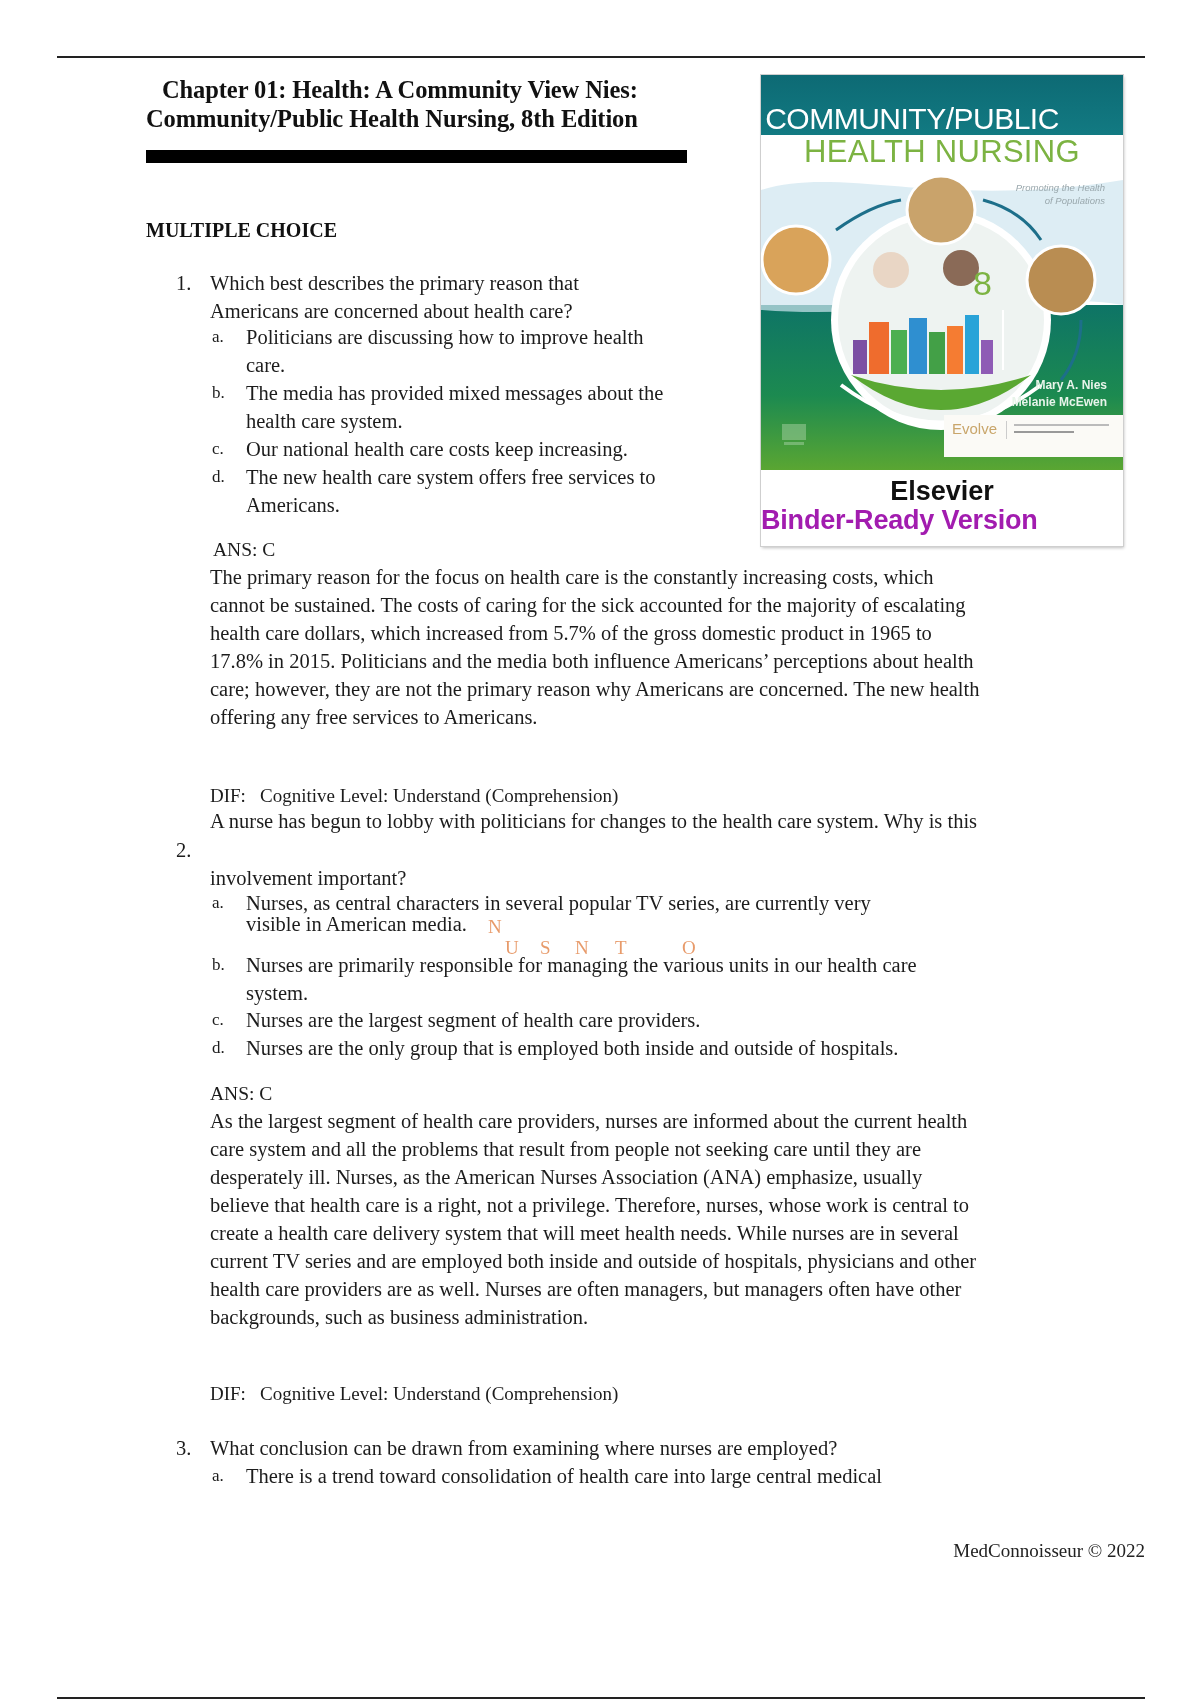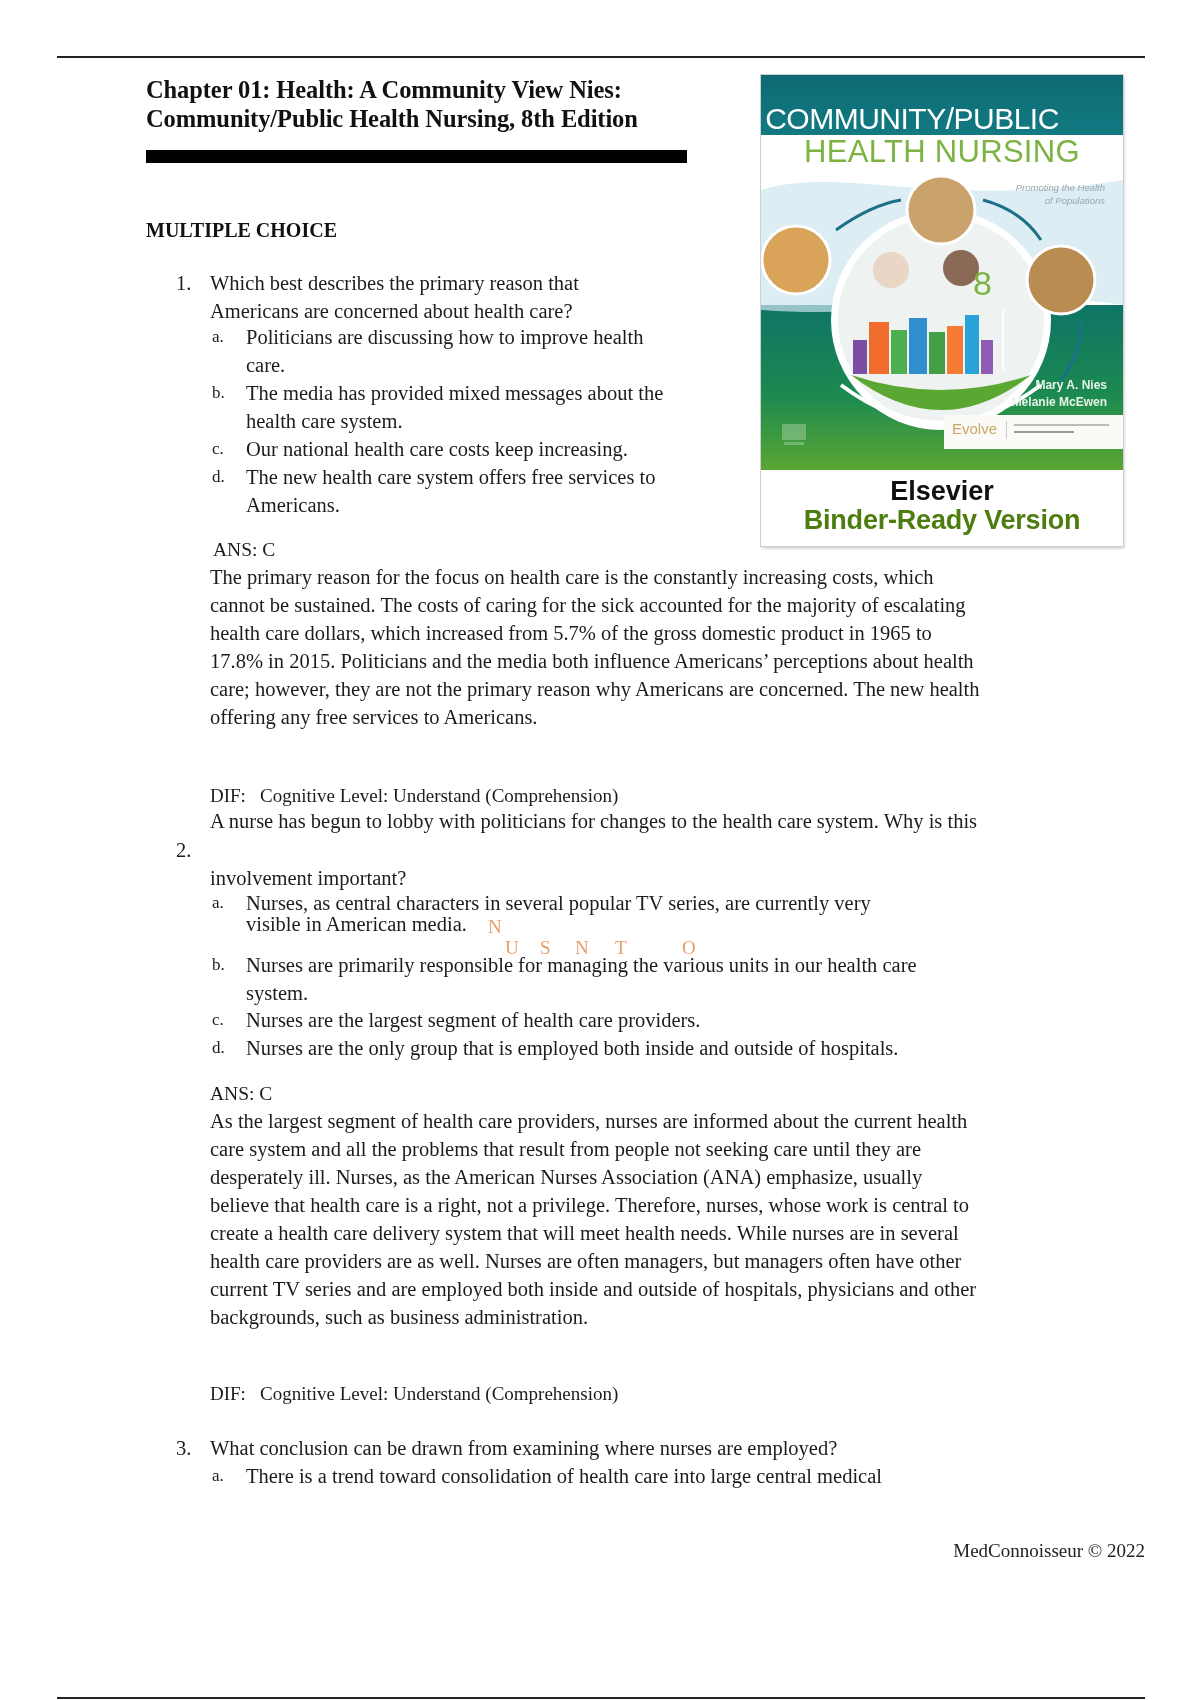--- a/index.html
+++ b/index.html
@@ -1,20 +1,20 @@
 <!DOCTYPE html>
 <html><head>
 <meta charset="utf-8">
 <style>
   html, body { margin: 0; padding: 0; background: #ffffff; }
   body { width: 1200px; height: 1700px; position: relative; overflow: hidden;
          font-family: "Liberation Serif", "DejaVu Serif", serif; color: #1a1a1a; }
   .abs { position: absolute; white-space: nowrap; }
   .rule { position: absolute; left: 57px; width: 1088px; height: 2px; background: #222; }
-  .title { position: absolute; left: 146px; top: 75px; font-weight: bold; font-size: 24.5px; line-height: 29px; color: #111; letter-spacing: -0.1px; }
+  .title { position: absolute; left: 146px; top: 75px; font-weight: bold; font-size: 24.5px; line-height: 29px; color: #111; letter-spacing: -0.1px; text-align: right; }
   .title-bar { position: absolute; left: 146px; top: 150px; width: 541px; height: 13px; background: #000; }
   .section { position: absolute; left: 146px; top: 219px; font-weight: bold; font-size: 20px; color: #111; }
   .txt { font-size: 20.5px; line-height: 28px; color: #1c1c1c; }
   .num { position: absolute; left: 176px; }
   .q { position: absolute; left: 210px; text-align: center; }
   .opt-l { position: absolute; left: 212px; font-size: 17px; }
   .opt-t { position: absolute; left: 246px; }
   .para { position: absolute; left: 210px; width: 920px; white-space: normal; font-size: 20.5px; line-height: 28px; color: #1c1c1c; }
   .para span { display: block; white-space: nowrap; }
   .dif-l { position: absolute; left: 210px; font-size: 19px; }
@@ -29,31 +29,31 @@
   .cover-t1 { position: absolute; left: 0; width: 302px; top: 27px; text-align: center; font-family: "Liberation Sans", "DejaVu Sans", sans-serif;
               font-size: 30px; color: #fff; letter-spacing: -0.5px; line-height: 34px; }
   .cover-t2 { position: absolute; left: 0; width: 362px; top: 60px; text-align: center; font-family: "Liberation Sans", "DejaVu Sans", sans-serif;
               font-size: 31px; color: #7cb342; letter-spacing: 0.3px; line-height: 34px; }
   .cover-sub { position: absolute; right: 18px; top: 106px; text-align: right; font-family: "Liberation Sans", sans-serif; font-style: italic;
                font-size: 9.5px; line-height: 13px; color: #9aa8ad; }
   .cover-mid { position: absolute; left: 0; top: 95px; width: 362px; height: 300px; }
   .cover-green { position: absolute; left: 0; top: 230px; width: 362px; height: 165px; background: linear-gradient(#0e7466, #1c8a50 55%, #5aa632); }
   .cover-authors { position: absolute; right: 16px; top: 302px; text-align: right; font-family: "Liberation Sans", sans-serif; font-weight: bold;
                    font-size: 12px; line-height: 17px; color: #e8f4ea; }
-  .evolve { position: absolute; left: 183px; top: 340px; width: 179px; height: 34px; background: #fbfaf6; }
+  .evolve { position: absolute; left: 183px; top: 340px; width: 179px; height: 42px; background: #fbfaf6; }
   .evolve-word { position: absolute; left: 8px; top: 5px; font-family: "Liberation Sans", sans-serif; font-size: 15px; color: #c9a66b; }
   .evolve-sep { position: absolute; left: 62px; top: 6px; width: 1px; height: 18px; background: #ccc; }
   .evolve-fine { position: absolute; left: 70px; top: 9px; width: 95px; height: 2px; background: #bbb; }
   .evolve-fine2 { position: absolute; left: 70px; top: 16px; width: 60px; height: 2px; background: #999; }
   .elsevier-logo { position: absolute; left: 20px; top: 348px; width: 26px; height: 24px; }
   .cover-bottom { position: absolute; left: 0; top: 395px; width: 362px; height: 76px; background: #fff; }
   .bind1 { position: absolute; left: 0; width: 362px; top: 6px; text-align: center; font-family: "Liberation Sans", "DejaVu Sans", sans-serif;
            font-weight: bold; font-size: 27px; line-height: 30px; color: #111; }
-  .bind2 { position: absolute; left: 0; width: 362px; top: 35px; text-align: center; font-family: "Liberation Sans", "DejaVu Sans", sans-serif;
-           font-weight: bold; font-size: 27px; line-height: 30px; color: #4d7c0f; letter-spacing: -0.2px; }
+  .bind2 { position: absolute; left: 0; width: 362px; top: 35px; font-family: "Liberation Sans", "DejaVu Sans", sans-serif;
+           font-weight: bold; font-size: 27px; line-height: 30px; color: #a21caf; letter-spacing: -0.2px; }
 </style>
 </head>
 <body>
 
 <div class="rule" style="top:56px"></div>
 <div class="rule" style="top:1697px"></div>
 
 <div class="title">
   <div>Chapter 01: Health: A Community View Nies:</div>
   <div>Community/Public Health Nursing, 8th Edition</div>
@@ -169,22 +169,22 @@
   <div class="abs txt opt-l" style="top:1034px">d.</div>
   <div class="abs txt opt-t" style="top:1034px">Nurses are the only group that is employed both inside and outside of hospitals.</div>
 
   <div class="abs txt" style="left:210px; top:1080px; font-size:19.5px">ANS: C</div>
   <div class="para" style="top:1107px">
     <span>As the largest segment of health care providers, nurses are informed about the current health</span>
     <span>care system and all the problems that result from people not seeking care until they are</span>
     <span>desperately ill. Nurses, as the American Nurses Association (ANA) emphasize, usually</span>
     <span>believe that health care is a right, not a privilege. Therefore, nurses, whose work is central to</span>
     <span>create a health care delivery system that will meet health needs. While nurses are in several</span>
+    <span>current TV series and are employed both inside and outside of hospitals, physicians and other</span>
     <span>health care providers are as well. Nurses are often managers, but managers often have other</span>
-    <span>current TV series and are employed both inside and outside of hospitals, physicians and other</span>
     <span>backgrounds, such as business administration.</span>
   </div>
   <div class="abs txt dif-l" style="top:1380px">DIF:</div>
   <div class="abs txt dif-t" style="top:1380px">Cognitive Level: Understand (Comprehension)</div>
 </div>
 
 <div>
   <div class="wm" style="left:488px; top:916px">N</div>
   <div class="wm" style="left:505px; top:937px">U</div>
   <div class="wm" style="left:540px; top:937px">S</div>

